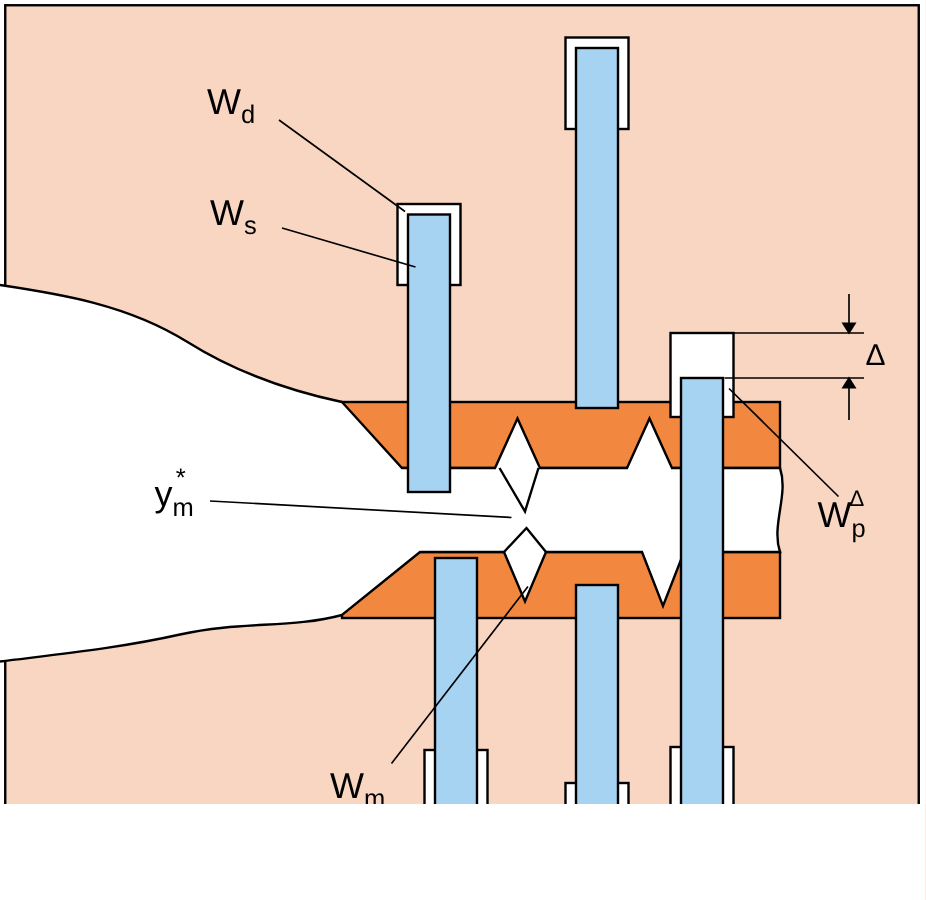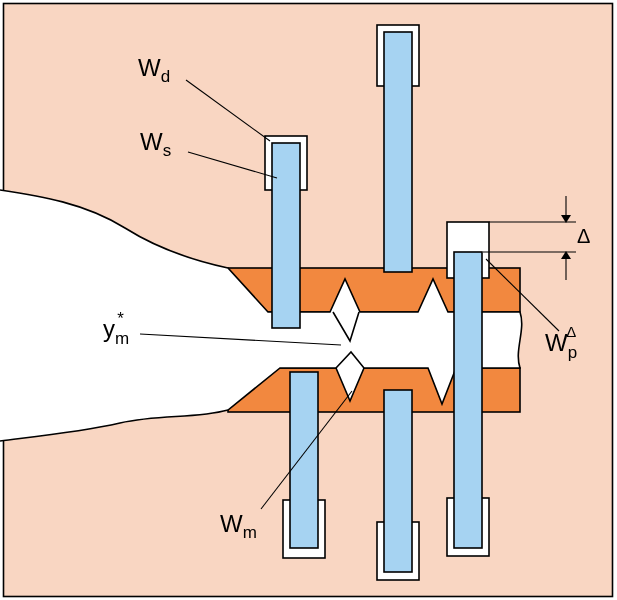--- a/index.html
+++ b/index.html
@@ -1,16 +1,16 @@
 <!DOCTYPE html>
 <html><head>
 <meta charset="utf-8">
 <style>
   html,body{margin:0;padding:0;background:#ffffff;}
-  .fig{position:relative;width:617px;height:600px;font-family:"Liberation Sans",sans-serif;}
+  .fig{position:relative;width:617px;height:536px;font-family:"Liberation Sans",sans-serif;}
   svg{display:block;}
   svg text{fill:#000000;font-family:"Liberation Sans",sans-serif;}
   .ol{stroke:#000000;stroke-width:1.6;}
   .nofill{fill:none;}
   .thin{stroke:#000000;stroke-width:1.1;fill:none;}
   .lbl{font-size:24px;}
   .lblS{font-size:20px;}
   .sub{font-size:17px;}
   .sup{font-size:17px;}
   .supS{font-size:15px;}

